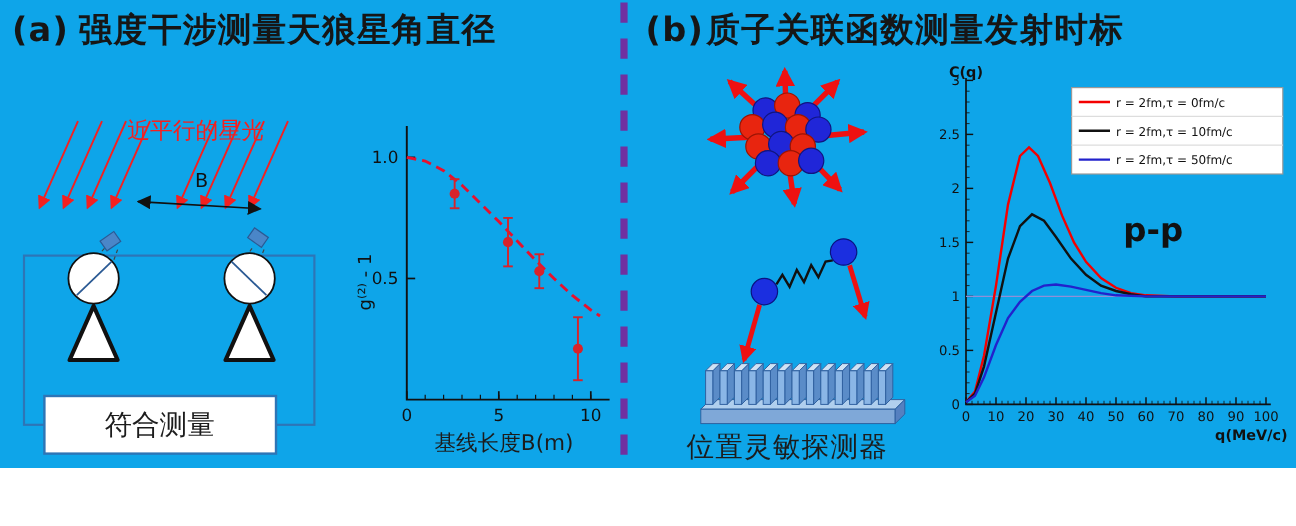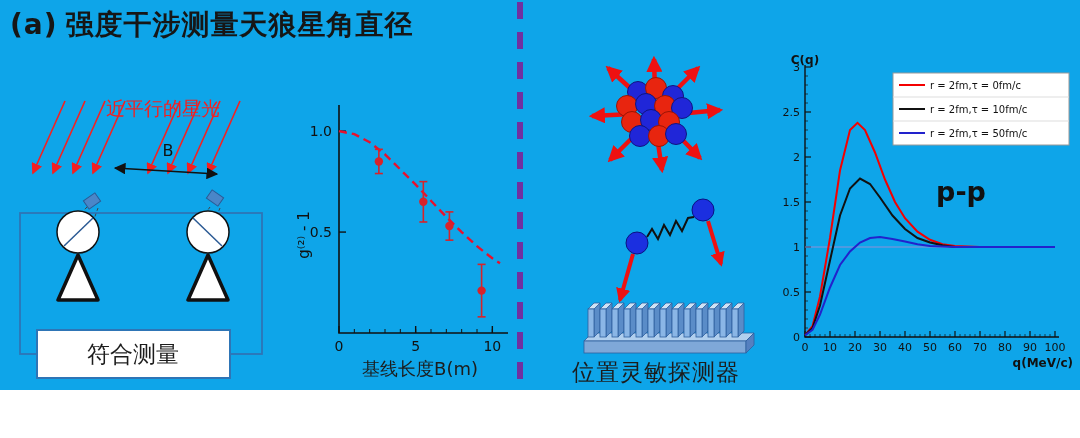--- a/index.html
+++ b/index.html
@@ -15,20 +15,23 @@
 </style>
 </head>
 <body>
 
 <div class="canvas">
 
   <div class="title abs" style="left:10px;top:6px">
     <span class="lbl">(a)</span><span>强度干涉测量天狼星角直径</span>
   </div>
 
+  <div class="title abs" style="left:538px;top:6px">
+    <span class="lbl-tight">(b)</span><span>质子关联函数测量发射时标</span>
+  </div>
 
   <svg class="abs" style="left:512px;top:0" width="16" height="438">
     <line x1="8" y1="2" x2="8" y2="438" stroke="#7030a0" stroke-width="6" stroke-dasharray="17 13"></line>
   </svg>
 
   <svg class="abs" style="left:5px;top:55px" width="290" height="340">
     <defs>
       <marker id="mr" viewBox="0 0 10 10" refX="8.5" refY="5" markerWidth="7" markerHeight="7" orient="auto">
           <path d="M0,0 L10,5 L0,10 Z" fill="#f42020"></path>
         </marker>

